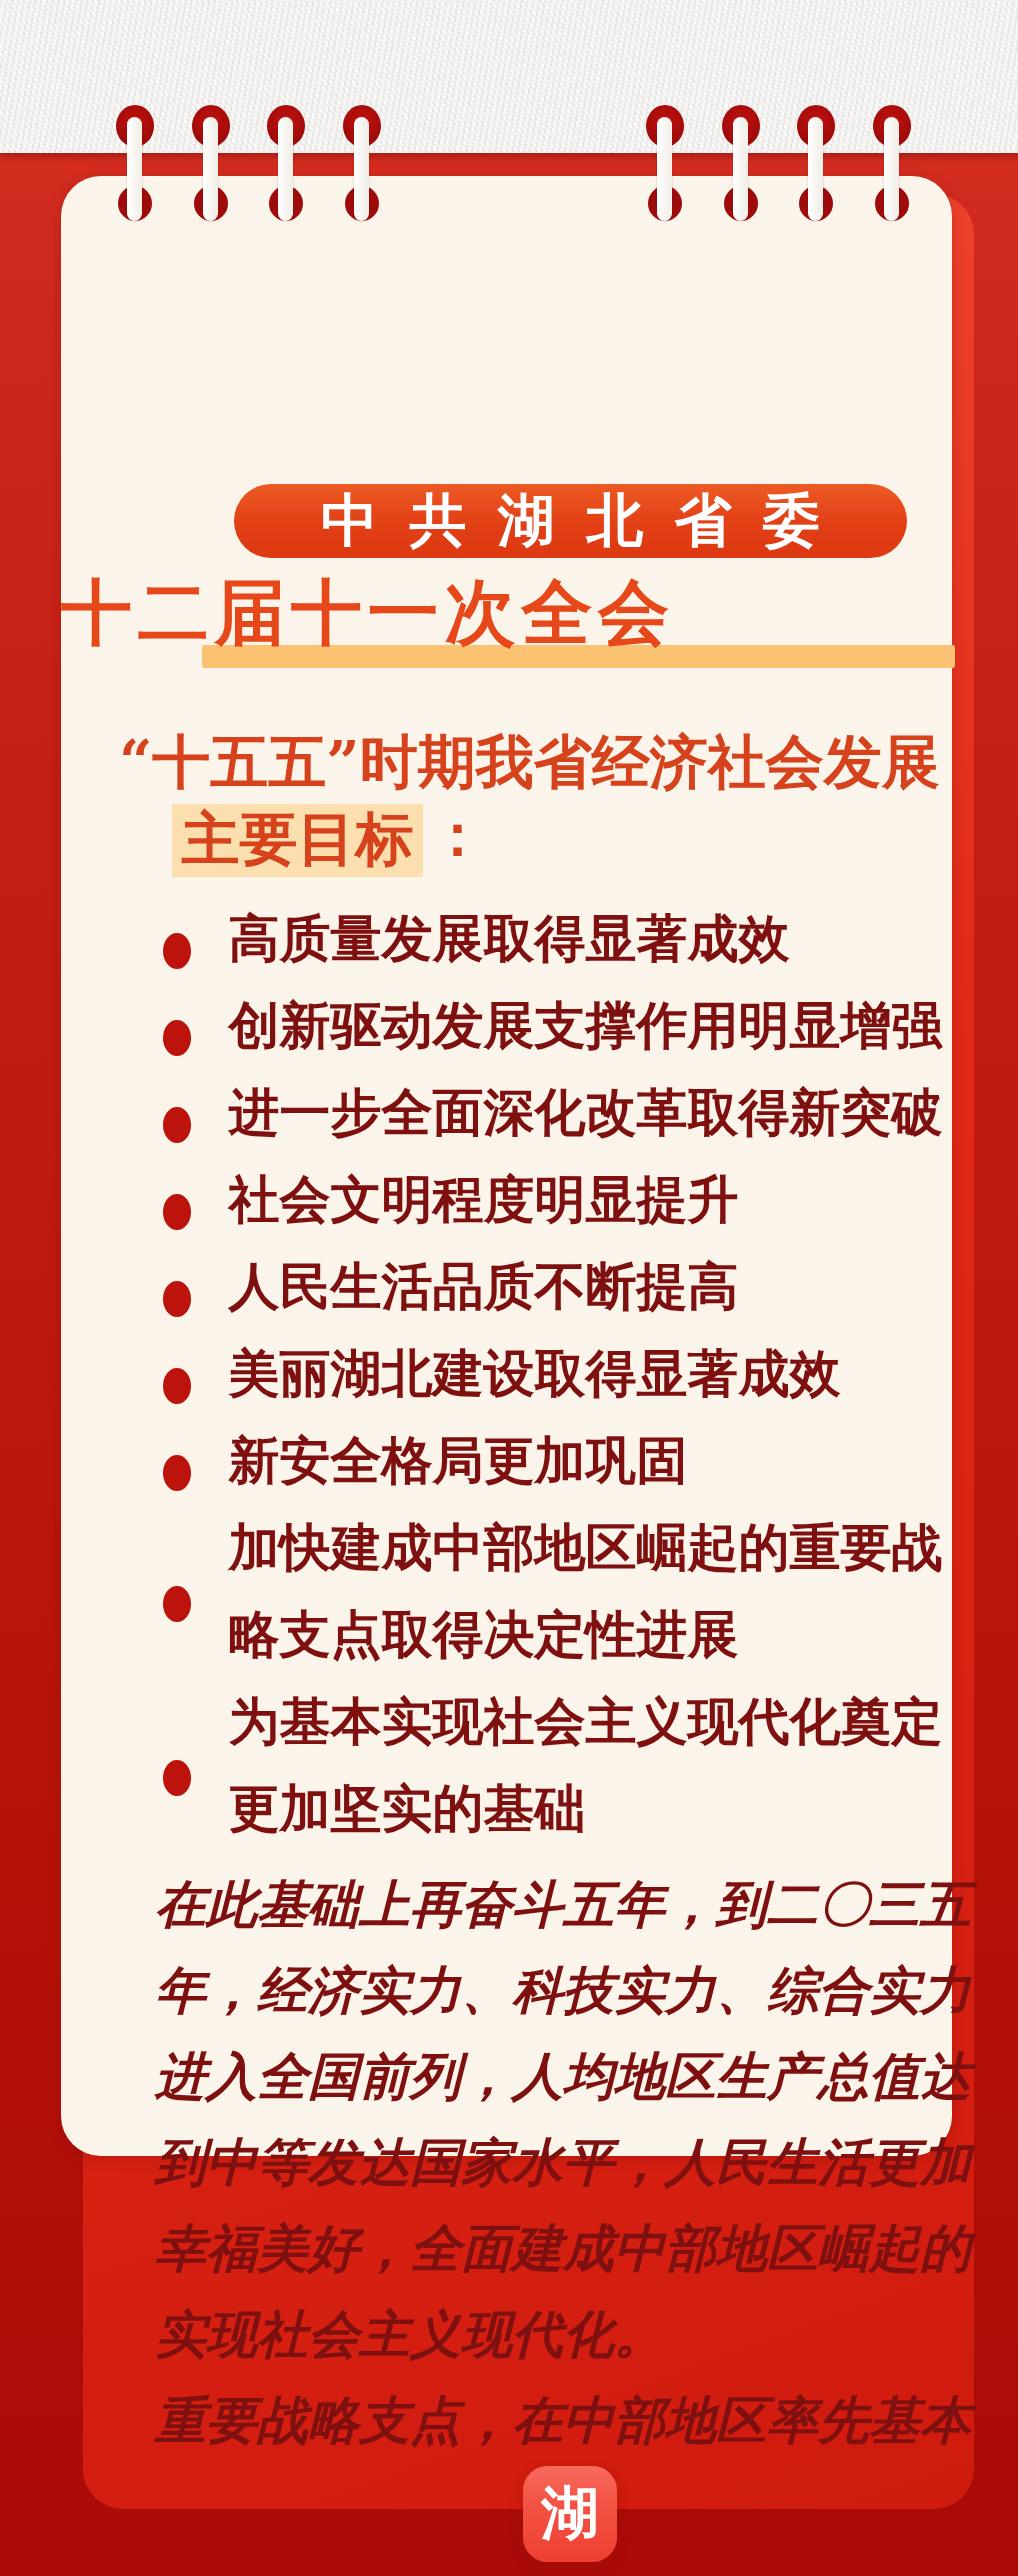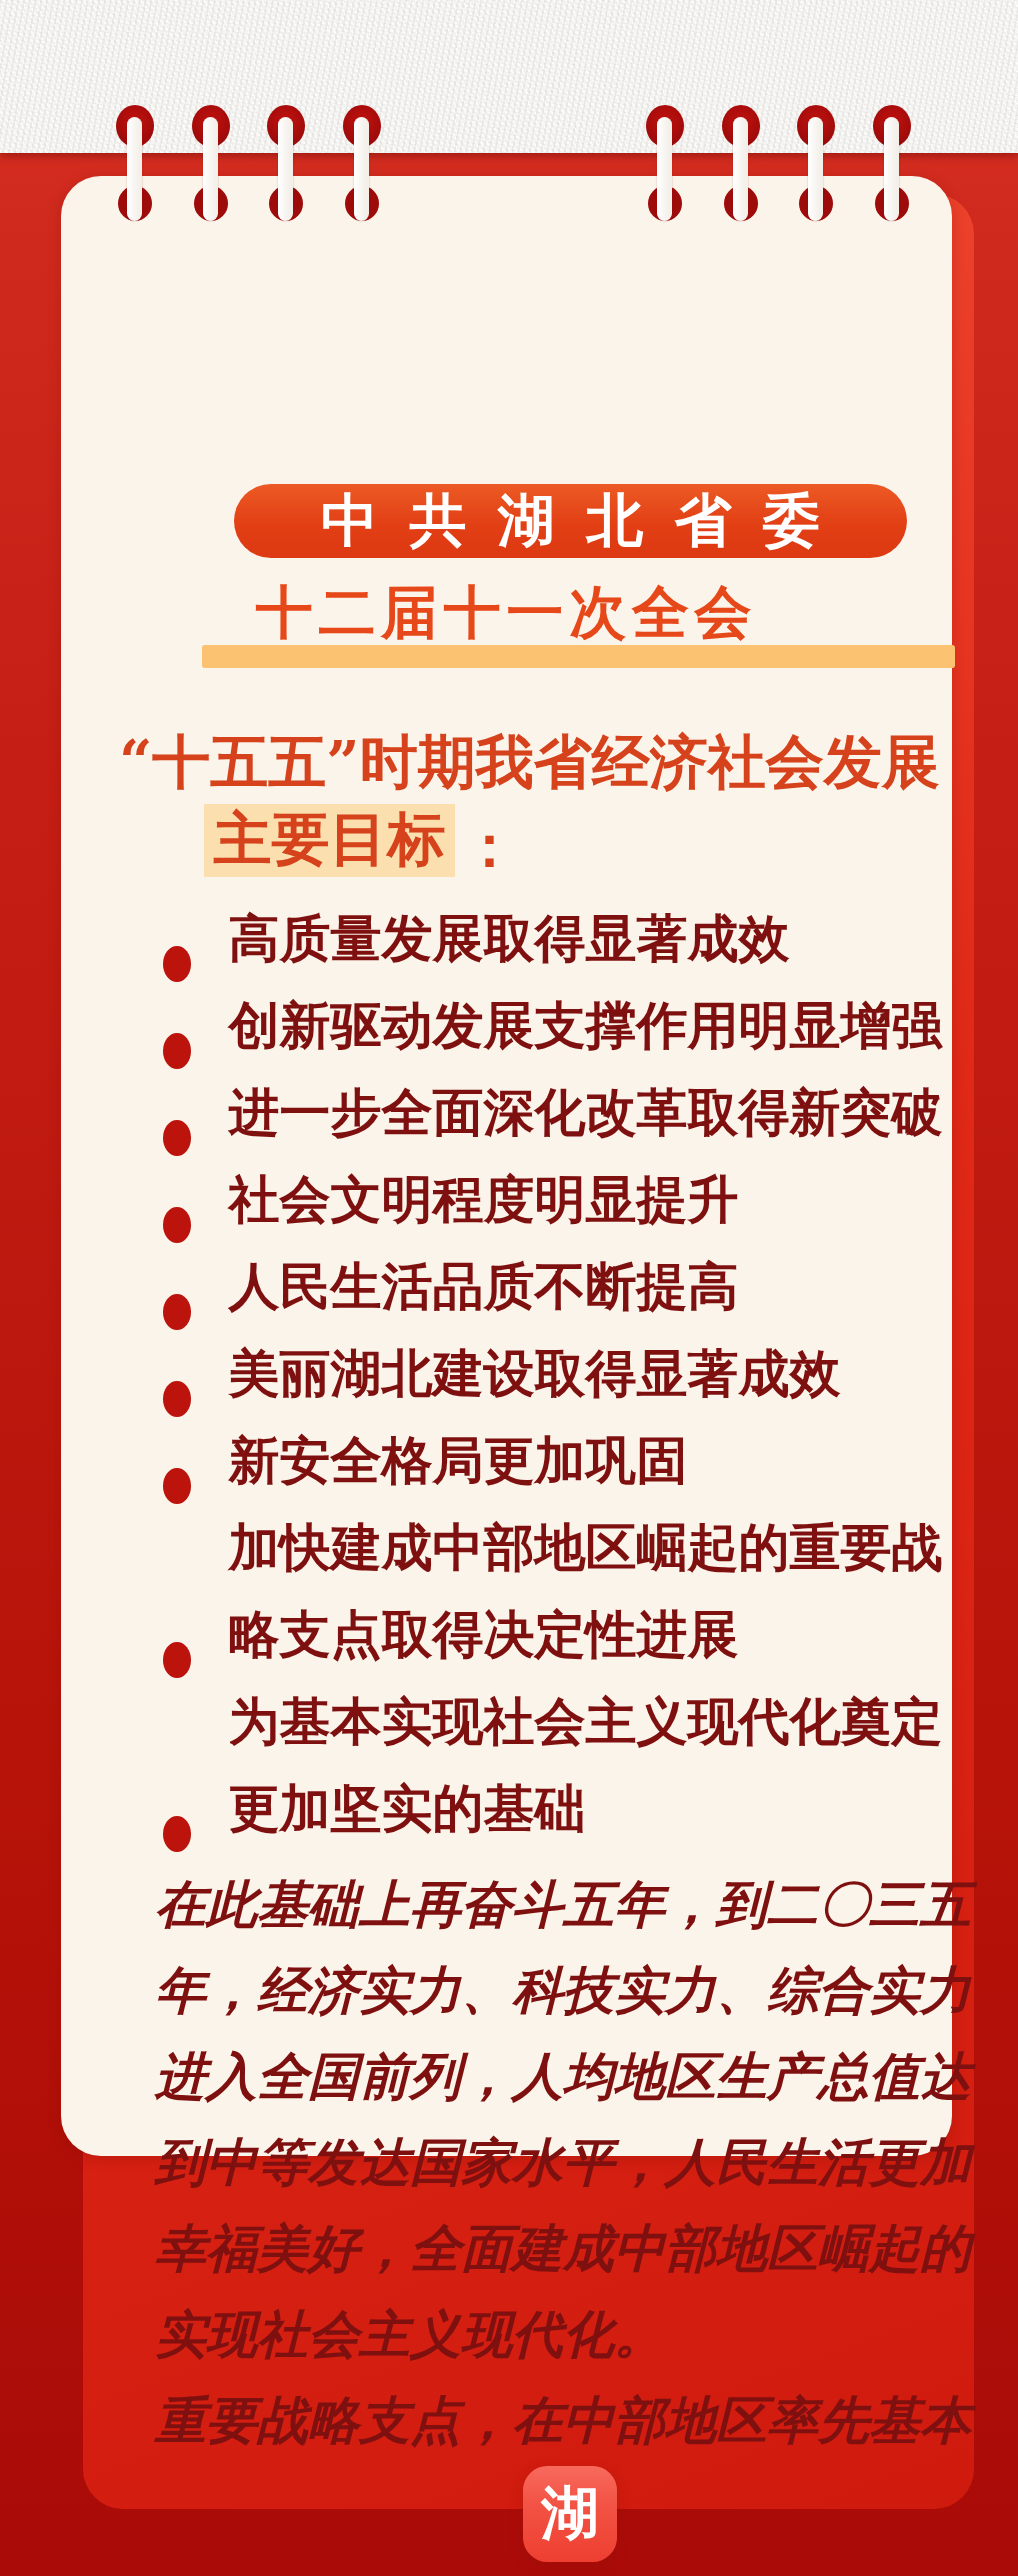--- a/index.html
+++ b/index.html
@@ -46,44 +46,44 @@
     position:absolute;left:173px;top:308px;width:673px;height:74px;border-radius:38px;z-index:3;
     background:linear-gradient(180deg,#ec5a24 0%, var(--badge,#e23f15) 55%, #dd3912 100%);
     display:flex;align-items:center;justify-content:center;
   }
   .badge span{
     color:#ffffff;font-size:57px;font-weight:800;letter-spacing:.55em;padding-left:.55em;
     font-family:"DejaVu Sans",sans-serif;white-space:nowrap;
   }
   
   .main-title{
-    position:absolute;left:0;top:391px;width:100%;text-align:center;z-index:3;
-    font-size:57px;line-height:91px;font-weight:900;letter-spacing:5.7px;
+    position:absolute;left:0;top:391px;width:100%;z-index:3;
+    font-size:71px;line-height:91px;font-weight:900;letter-spacing:5.7px;
     color:var(--accent-orange,#e7481a);white-space:nowrap;
   }
   .title-bar{
     position:absolute;left:141px;top:469px;width:753px;height:22.6px;border-radius:2.8px;z-index:2;
     background:var(--underline-yellow,#fac271);
   }
   
   .heading1{
     position:absolute;left:58px;top:555px;width:906px;z-index:3;
     font-family:"DejaVu Serif",serif;font-weight:700;font-size:58px;line-height:62px;
     color:var(--heading-orange,#d5421c);white-space:nowrap;
   }
   .heading2{
-    position:absolute;left:111px;top:628px;z-index:3;display:flex;align-items:flex-end;
+    position:absolute;left:111px;top:628px;z-index:3;display:flex;align-items:flex-start;
     font-family:"DejaVu Serif",serif;font-weight:700;font-size:58px;line-height:62px;
-    color:var(--heading-orange,#d5421c);white-space:nowrap;margin-left:32px;
+    color:var(--heading-orange,#d5421c);white-space:nowrap;
   }
   .heading2 .hl{background:var(--highlight-yellow,#fbdfae);padding:3.8px 9.4px 7.5px 9.4px;}
   .heading2 .colon{padding-left:5.7px;}
   
   .goals{position:absolute;left:94px;top:719px;width:839px;margin:0;padding:0;list-style:none;z-index:3;}
-  .goal{display:flex;align-items:flex-end;}
+  .goal{display:flex;align-items:center;}
   .goal .dot{
     flex:0 0 auto;width:28px;height:36px;border-radius:50%;
     background:var(--bullet,#bc130c);margin:25.5px 0 0 7.5px;
   }
   .goal .lines{
     margin-left:38px;
     font-family:"DejaVu Serif",serif;font-weight:700;font-size:51px;line-height:87px;
     color:var(--maroon-text,#7f1010);white-space:nowrap;
   }
   

